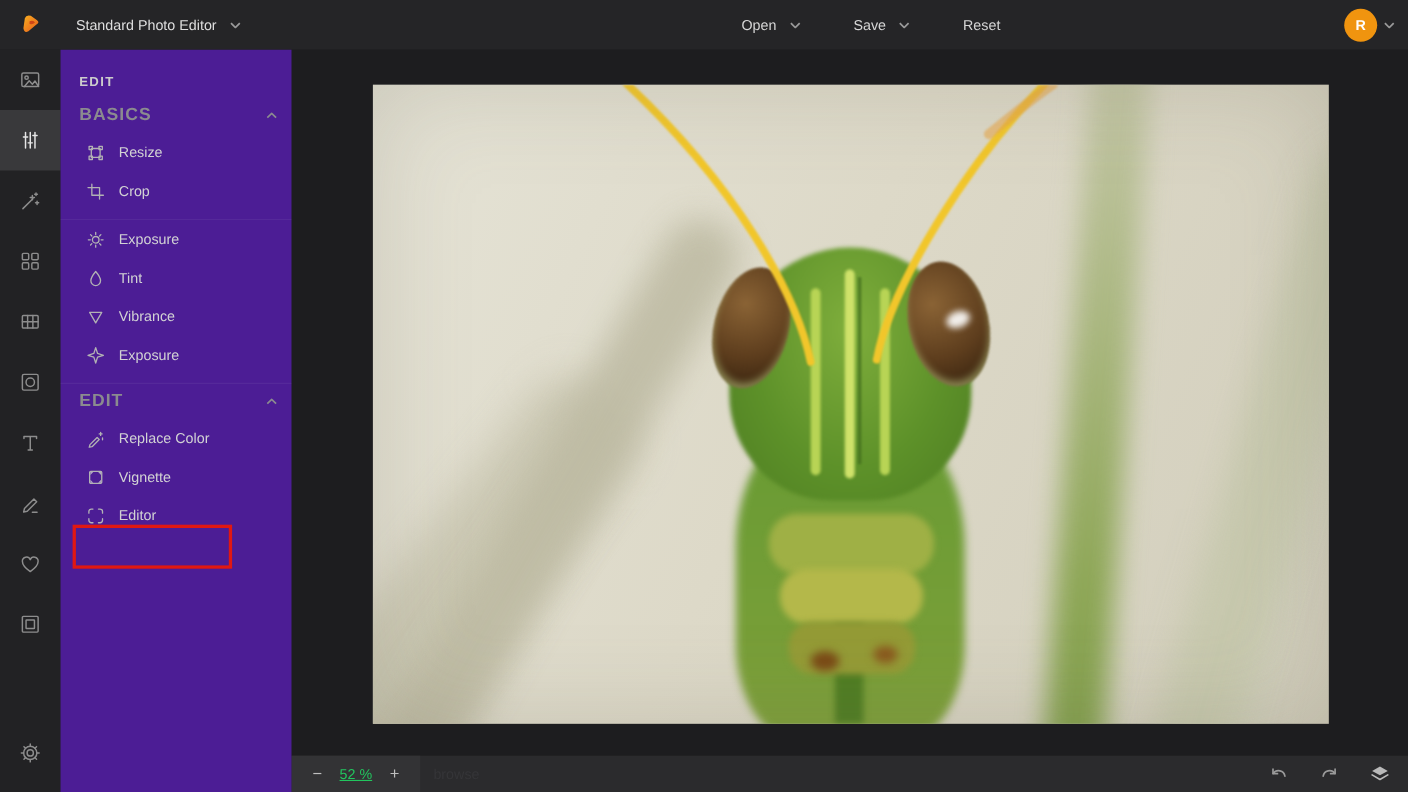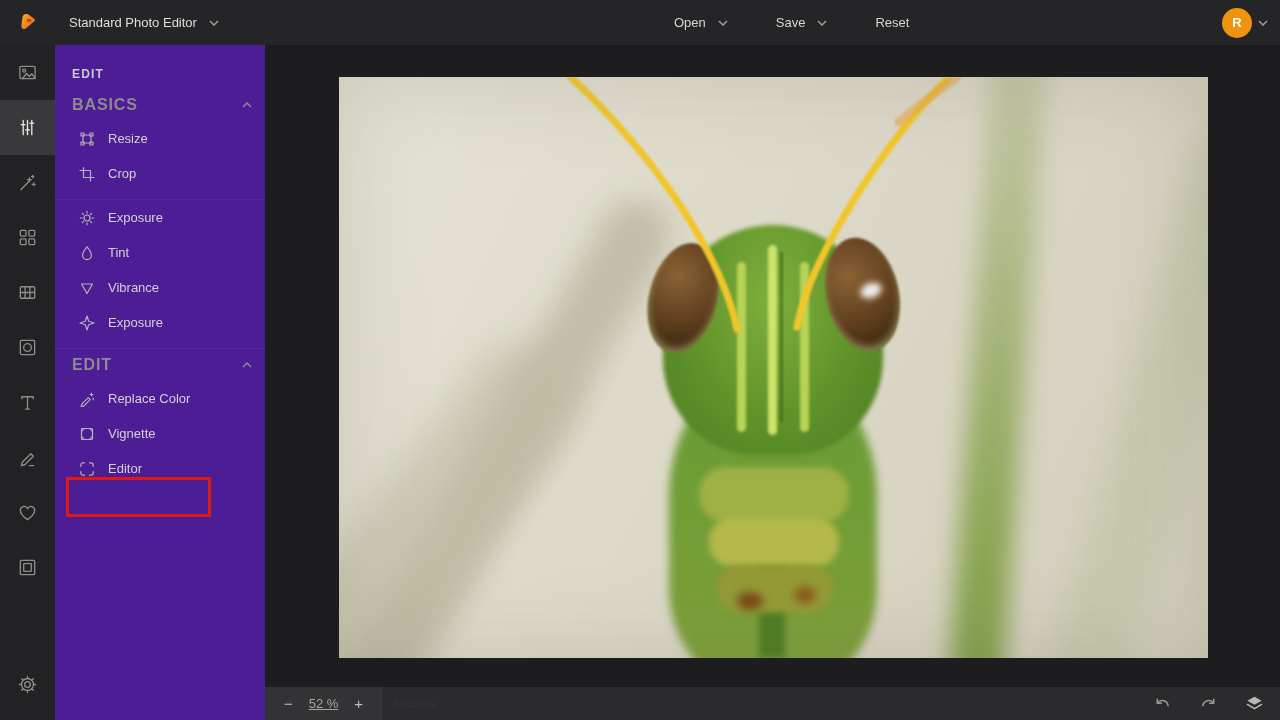--- a/index.html
+++ b/index.html
@@ -80,21 +80,21 @@
   .g-glint { position:absolute; left:521px; top:206px; width:22px; height:15px; background:#ffffff;
              border-radius:50%; filter:blur(3px); opacity:.9; transform:rotate(-20deg); }
   .antennae { position:absolute; inset:0; filter:blur(1px); }
 
   
   .statusbar { position:absolute; left:0; bottom:0; width:1015px; height:33px; background:#2b2b2d;
                display:flex; align-items:center; }
   .zoom-seg { width:117px; height:33px; background:#333335; display:flex; align-items:center;
               justify-content:space-between; padding:0 19px; }
   .zoom-btn { color:#bfbfbf; font-size:15px; cursor:pointer; line-height:1; }
-  .zoom-val { color:#a3a3a3; font-size:13px;text-decoration:underline; }
+  .zoom-val { color:#22c55e; font-size:13px;text-decoration:underline; }
   .faint { margin-left:12px; color:#353538; font-size:13px; }
   .sb-right { margin-left:auto; display:flex; align-items:center; gap:27px; padding-right:16px; }
   .sb-ic { width:19px; height:19px; stroke:#9a9a9a; fill:none; stroke-width:1.6;
            stroke-linecap:round; stroke-linejoin:round; cursor:pointer; }
   .sb-ic.layers { stroke:#b9b9b9; }
 </style>
 </head>
 <body>
 
 <div class="app">

